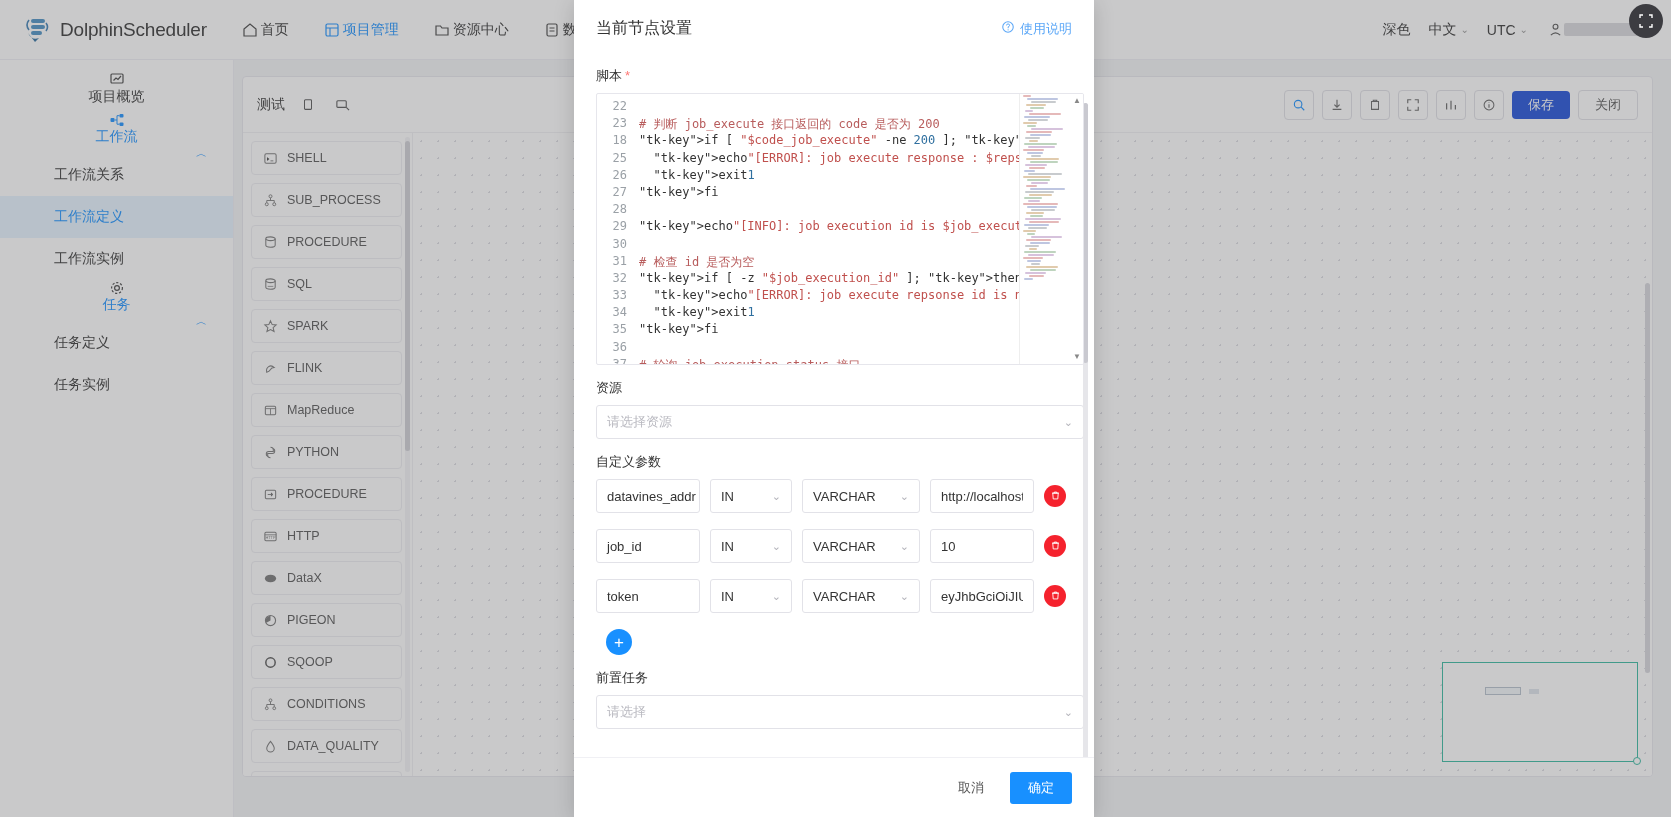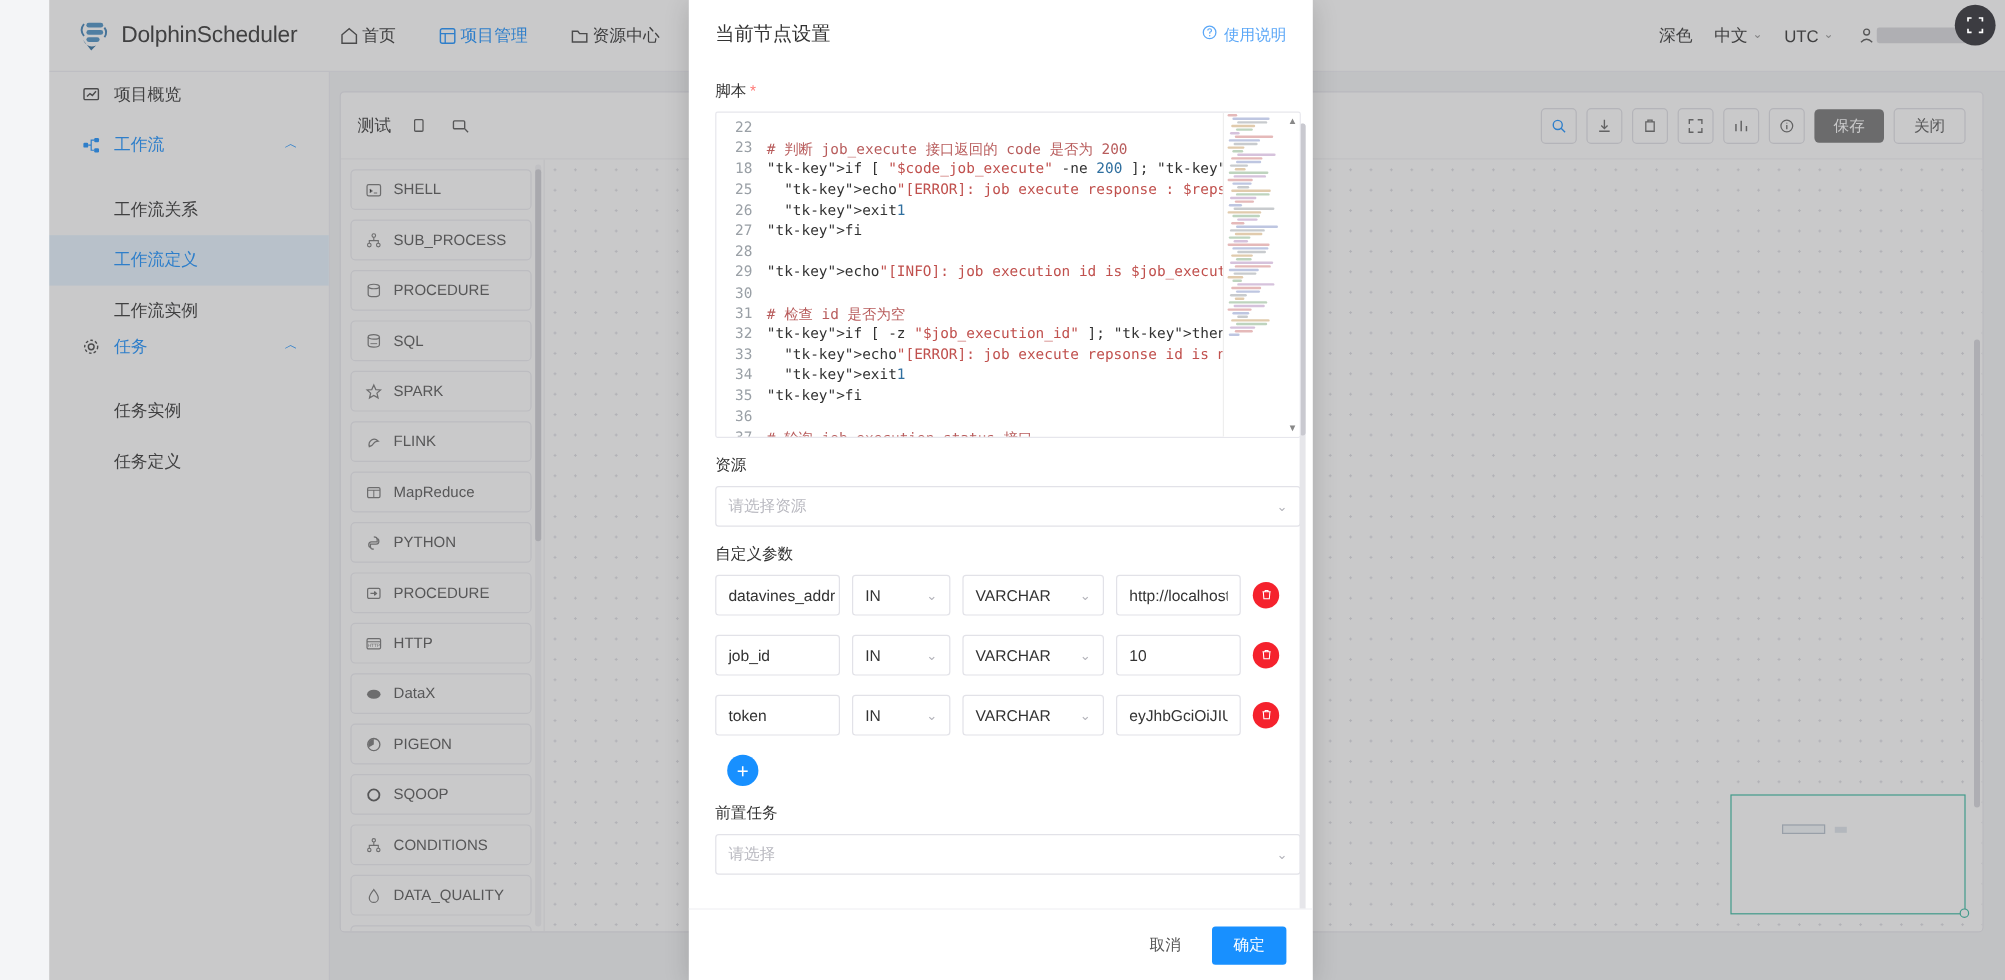--- a/index.html
+++ b/index.html
@@ -8,21 +8,21 @@
     width:1671px; height:817px;
     font-family:"Liberation Sans", "DejaVu Sans", sans-serif;
     font-size:13px;
     background:#f4f5f7;
     overflow:hidden;
     position:relative;
     color:#333;
   }
 
   
-  #app-root { position:absolute; inset:0;margin-left:41px; }
+  #app-root { position:absolute; inset:0; }
 
   
   .topnav {
     height:60px; background:#fff; border-bottom:1px solid #efeff5;
     display:flex; align-items:center; padding:0 22px;
     position:relative;
   }
   .logo-wrap { display:flex; align-items:center; gap:8px; margin-right:30px; }
   .logo-mark { width:30px; height:30px; position:relative; }
   .logo-text { font-size:19px; color:#333; letter-spacing:-.2px; }
@@ -32,41 +32,41 @@
   .nav-item .nicon { width:18px; height:18px; display:inline-flex; align-items:center; justify-content:center; }
   .nav-right { margin-left:auto; display:flex; align-items:center; gap:18px; font-size:14px; color:#333;}
   .nav-right .chev { font-size:10px; color:#999; margin-left:4px;}
   .nav-sel { display:flex; align-items:center; cursor:pointer;}
   .user-blob { width:85px; height:13px; background:#d9d9dd; border-radius:2px; }
   .avatar-ico { width:18px;height:18px;display:inline-flex;align-items:center;justify-content:center;}
 
   
   .body-split { display:flex; height:757px; }
   .sidebar { width:234px; background:#fff; border-right:1px solid #efeff5; padding-top:10px; flex:0 0 234px;}
-  .side-item { height:42px; display:flex; gap:10px; padding:0 26px; font-size:14px; color:#333; cursor:pointer;}
+  .side-item { height:42px; display:flex; align-items:center; padding:0 26px; font-size:14px; color:#333; cursor:pointer;flex-direction:column;}
   .side-item .sicon { width:18px;height:18px;display:inline-flex;align-items:center;justify-content:center;}
   .side-item.open { color:#1890ff; }
   .side-sub { height:42px; display:flex; align-items:center; padding:0 26px 0 54px; font-size:14px; color:#333; cursor:pointer;}
   .side-sub.sel { background:#e6f4ff; color:#1890ff; }
   .side-item .caret { margin-left:auto; font-size:11px; }
 
   
   .workspace { flex:1; position:relative; padding:16px; }
   .canvas-card {
     position:absolute; left:242px; top:76px; right:18px; bottom:40px;
     background:#fff; border:1px solid #e8e8ee; border-radius:4px;
     overflow:hidden;
   }
   .canvas-toolbar { height:56px; display:flex; align-items:center; padding:0 14px; border-bottom:1px solid #f0f0f4; }
   .tb-left { display:flex; align-items:center; gap:12px; }
   .tb-name { font-size:14px; color:#333; }
   .tb-ico { width:22px;height:22px;display:inline-flex;align-items:center;justify-content:center;color:#555;}
   .tb-right { margin-left:auto; display:flex; align-items:center; gap:8px; }
   .tb-btn { width:30px; height:30px; border:1px solid #e0e0e6; border-radius:4px; display:flex; align-items:center; justify-content:center; color:#666; background:#fff; cursor:pointer;}
-  .tb-save { background:#737373; color:#fff; border-radius:4px; padding:5px 16px; font-size:13px; border:none; cursor:pointer;}
+  .tb-save { background:#1d4ed8; color:#fff; border-radius:4px; padding:5px 16px; font-size:13px; border:none; cursor:pointer;}
   .tb-close { background:#fff; color:#555; border:1px solid #e0e0e6; border-radius:4px; padding:5px 16px; font-size:13px; cursor:pointer;}
 
   .canvas-inner { display:flex; height:calc(100% - 56px); position:relative;justify-content:space-between; }
   .task-palette {
     width:170px; border-right:1px solid #f0f0f4; padding:8px 10px 8px 8px;
     overflow:hidden; position:relative; background:#fff;
   }
   .task-item {
     height:34px; border:1px solid #ededf2; border-radius:4px; margin-bottom:8px;
     display:flex; align-items:center; gap:9px; padding:0 10px; font-size:12.5px; color:#555;
@@ -265,24 +265,24 @@
         <span class="sicon">
           <svg width="16" height="16" viewBox="0 0 16 16">
               <circle cx="8" cy="8" r="2.4" fill="none" stroke="#444" stroke-width="1.2"></circle>
               <circle cx="8" cy="8" r="5.4" fill="none" stroke="#444" stroke-width="1.2" stroke-dasharray="2.2 1.8"></circle>
             </svg>
         </span>
         <span>任务</span>
         <span class="caret">︿</span>
       </div>
       <div class="side-sub">
+        <span>任务定义</span>
+      </div>
+      <div class="side-sub">
         <span>任务实例</span>
-      </div>
-      <div class="side-sub">
-        <span>任务定义</span>
       </div>
     </div>
 
     <div class="workspace"></div>
   </div>
 
   <div class="canvas-card">
     <div class="canvas-toolbar">
       <div class="tb-left">
         <span class="tb-name">测试</span>

